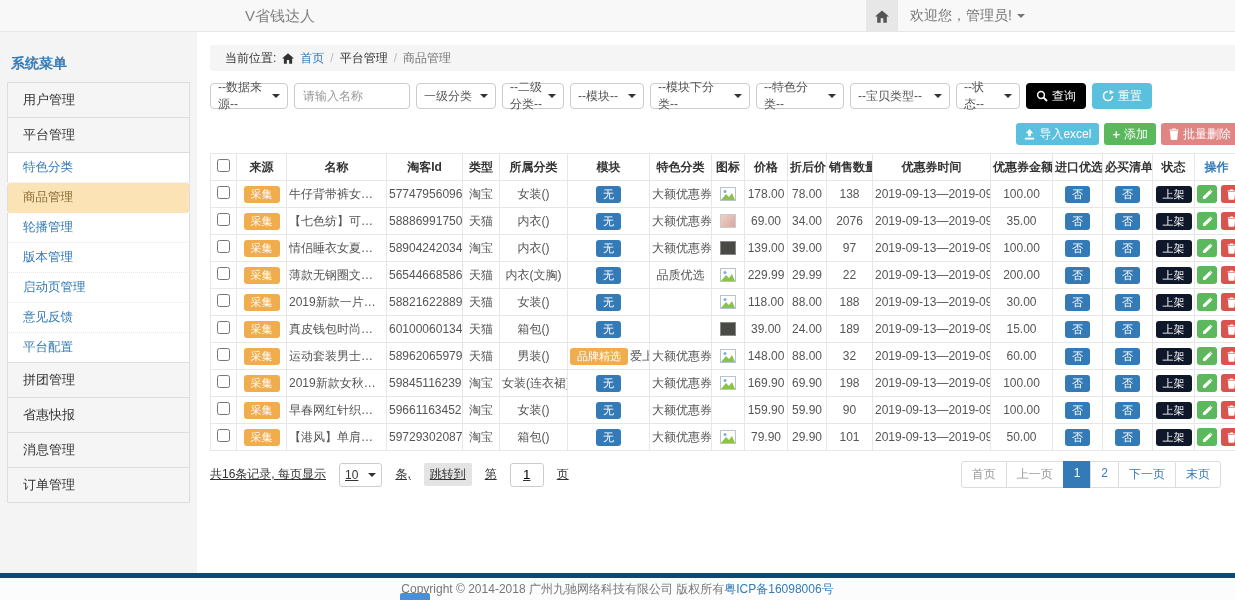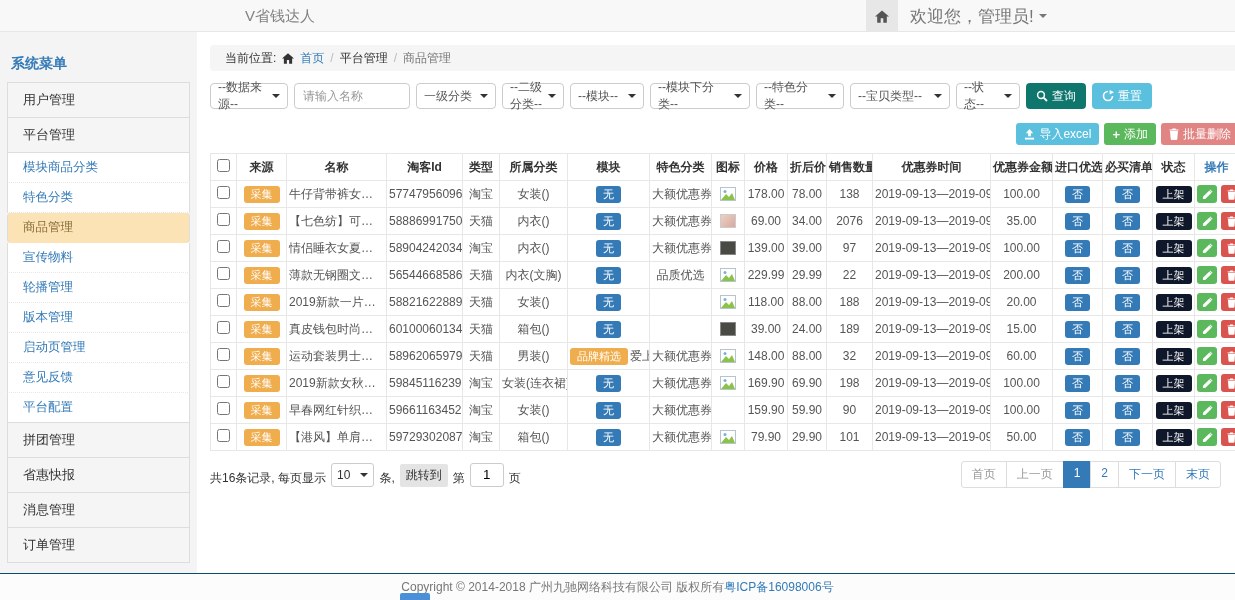--- a/index.html
+++ b/index.html
@@ -4,21 +4,21 @@
 <style>
   * { margin:0; padding:0; box-sizing:border-box; }
   html,body { width:1235px; height:600px; }
   body { font-family:"Liberation Sans",sans-serif; font-size:12px; background:#fff; color:#333; overflow:hidden; position:relative; }
 
   
   .topbar { height:32px; background:#f8f8f8; border-bottom:1px solid #e7e7e7; position:relative; }
   .app-title { position:absolute; left:245px; top:7px; color:#828282; font-size:15px; }
   .topbar-right { position:absolute; left:866px; top:0; height:32px; display:flex; align-items:center; }
   .home-btn { width:32px; height:32px; background:#e7e7e7; display:flex; align-items:center; justify-content:center; cursor:pointer; }
-  .welcome { margin-left:12px; color:#777; font-size:17px; cursor:pointer; display:flex; align-items:center; }
+  .welcome { margin-left:12px; color:#777; font-size:14px; cursor:pointer; display:flex; align-items:center; }
   .caret { display:inline-block; width:0; height:0; border-left:4px solid transparent; border-right:4px solid transparent; border-top:4px solid #777; margin-left:5px; }
 
   
   .page { display:flex; }
   .sidebar { width:197px; padding:23px 7px 0 7px; background:#f4f4f4; height:541px; overflow:hidden; flex:none; }
   .sb-heading { color:#337ab7; font-weight:bold; font-size:14px; padding:0 4px 10px 4px; }
   .sb-group { background:#f5f5f5; border:1px solid #ddd; padding:8px 15px; font-size:13px; color:#333; margin-top:-1px; cursor:pointer; }
   .sb-link { background:#fff; border-left:1px solid #ddd; border-right:1px solid #ddd; border-bottom:1px dotted #e8e8e8; padding:6px 15px; color:#337ab7; font-size:12.5px; cursor:pointer; }
   .sb-active { background:#fbe3b6; color:#8a6d3b; border-bottom:1px solid #fbe3b6; border-radius:4px; }
 
@@ -43,21 +43,21 @@
   [data-name="name-input"]{width:116px}
   [data-name="level1-category-select"]{width:80px}
   [data-name="level2-category-select"]{width:62px}
   [data-name="module-select"]{width:74px}
   [data-name="module-sub-category-select"]{width:100px}
   [data-name="feature-category-select"]{width:88px}
   [data-name="item-type-select"]{width:100px}
   [data-name="status-select"]{width:64px}
 
   .btn { height:26px; border:none; border-radius:4px; color:#fff; padding:0 10px; font-size:12px; display:inline-flex; align-items:center; gap:4px; cursor:pointer; font-family:inherit; }
-  .btn-search { background:#0f766e; }
+  .btn-search { background:#000000; }
   .btn-reset { background:#5bc0de; }
 
   .toolbar { display:flex; justify-content:flex-end; gap:5px; margin-bottom:8px; }
   .btn-sm { height:22px; padding:0 8px; border-radius:3px; }
   .btn-import { background:#5bc0de; }
   .btn-add { background:#5cb85c; }
   .btn-batch-del { background:#e08583; }
   .plus { font-size:13px; font-weight:bold; line-height:1; }
 
   
@@ -73,34 +73,34 @@
   .mod-extra { margin-left:2px; color:#555; }
   .thumb { display:inline-block; width:16px; height:14px; vertical-align:middle; }
   .thumb-photo { background:linear-gradient(135deg,#ecd2c4,#d8a8a0); border:1px solid #ccc; }
   .thumb-dark { background:#4a4a45; border:1px solid #888; }
   .op-btn { width:20px; height:18px; border:none; border-radius:3px; color:#fff; cursor:pointer; display:inline-flex; align-items:center; justify-content:center; padding:0; }
   .op-edit { background:#5cb85c; margin-right:4px; }
   .op-del { background:#d9534f; }
 
   
   .pg-row { display:flex; justify-content:space-between; align-items:center; margin-top:10px; }
-  .pg-summary { color:#333; display:flex; align-items:flex-end; gap:5px; }
+  .pg-summary { color:#333; display:flex; align-items:center; gap:13px;text-decoration:underline; }
   .size-select { border:1px solid #ccc; border-radius:3px; height:24px; padding:0 5px; display:inline-flex; align-items:center; gap:5px; background:#fff; cursor:pointer; }
   .size-select .caret { border-top-color:#333; }
   .chip { background:#e4e4e4; padding:3px 6px; border-radius:2px; }
   .page-input { width:34px; height:24px; border:1px solid #ccc; border-radius:3px; text-align:center; font-family:inherit; }
   .pagination { display:flex; margin-right:18px; }
   .pg-btn { border:1px solid #ddd; padding:4px 10px; margin-left:-1px; color:#337ab7; background:#fff; text-decoration:none; cursor:pointer; }
   .pg-btn:first-child { border-radius:3px 0 0 3px; margin-left:0; }
   .pg-btn:last-child { border-radius:0 3px 3px 0; }
   .pg-disabled { color:#999; }
   .pg-active { background:#337ab7; border-color:#337ab7; color:#fff; }
 
   
-  .footer { position:absolute; left:0; bottom:0; width:100%; height:27px; background:#fcfcfc; border-top:1px solid #0c4a6e; display:flex; align-items:center; justify-content:center; color:#777; }
+  .footer { position:absolute; left:0; bottom:0; width:100%; height:27px; background:#fcfcfc; border-top:5px solid #0c4a6e; display:flex; align-items:center; justify-content:center; color:#777; }
   .footer a { color:#337ab7; text-decoration:none; cursor:pointer; }
   .bottom-bar { position:absolute; left:400px; bottom:0; width:30px; height:7px; background:#4a90d9; border-radius:2px 2px 0 0; }
 </style>
 </head>
 <body>
 
 <div class="topbar" data-name="topbar">
   <div class="app-title" data-name="app-title">V省钱达人</div>
   <div class="topbar-right">
     <div class="home-btn" data-name="home-button">
@@ -114,24 +114,22 @@
     </div>
   </div>
 </div>
 
 <div class="page">
   <aside class="sidebar" data-name="sidebar">
     <div class="sb-heading" data-name="sidebar-heading">系统菜单</div>
     <nav id="sidebar-menu" data-name="sidebar-menu">
         <div class="sb-group" data-name="sidebar-group">用户管理</div>
         <div class="sb-group" data-name="sidebar-group">平台管理</div>
-        <div class="sb-link" data-name="sidebar-item">模块商品分类</div>
         <div class="sb-link" data-name="sidebar-item">特色分类</div>
         <div class="sb-link sb-active" data-name="sidebar-item">商品管理</div>
-        <div class="sb-link" data-name="sidebar-item">宣传物料</div>
         <div class="sb-link" data-name="sidebar-item">轮播管理</div>
         <div class="sb-link" data-name="sidebar-item">版本管理</div>
         <div class="sb-link" data-name="sidebar-item">启动页管理</div>
         <div class="sb-link" data-name="sidebar-item">意见反馈</div>
         <div class="sb-link" data-name="sidebar-item">平台配置</div>
         <div class="sb-group" data-name="sidebar-group">拼团管理</div>
         <div class="sb-group" data-name="sidebar-group">省惠快报</div>
         <div class="sb-group" data-name="sidebar-group">消息管理</div>
         <div class="sb-group" data-name="sidebar-group">订单管理</div>
       </nav>
@@ -408,21 +406,21 @@
             <td data-name="feature-category"></td>
             <td data-name="icon-cell"><span class="thumb thumb-placeholder" data-name="product-icon"><svg data-name="image-placeholder-icon" width="16" height="14" viewBox="0 0 16 14">
                   <rect x="0.5" y="0.5" width="15" height="13" fill="#fff" stroke="#b8c4cc"></rect>
                   <circle cx="5" cy="4.5" r="1.5" fill="#7bafd4"></circle>
                   <path d="M1 13 L6 7 L9 10 L12 6 L15 13 Z" fill="#8bc34a"></path>
                 </svg></span></td>
             <td data-name="price">118.00</td>
             <td data-name="discount-price">88.00</td>
             <td data-name="sales-count">188</td>
             <td data-name="coupon-time">2019-09-13—2019-09-19</td>
-            <td data-name="coupon-amount">20.00</td>
+            <td data-name="coupon-amount">30.00</td>
             <td data-name="import-select-badge-cell"><span class="badge b-blue" data-name="import-select-badge">否</span></td>
             <td data-name="must-buy-badge-cell"><span class="badge b-blue" data-name="must-buy-badge">否</span></td>
             <td data-name="status-badge-cell"><span class="badge b-green" data-name="status-badge">上架</span></td>
             <td data-name="actions-cell"><button class="op-btn op-edit" data-name="edit-button">
                 <svg data-name="edit-icon" width="11" height="11" viewBox="0 0 12 12">
                   <path d="M1 11 L1 8.5 L8 1.5 L10.5 4 L3.5 11 Z" fill="#fff"></path>
                   <path d="M9 0.5 L11.5 3 L10.8 3.7 L8.3 1.2 Z" fill="#fff"></path>
                 </svg>
               </button><button class="op-btn op-del" data-name="delete-button">
                 <svg data-name="trash-icon" width="9" height="11" viewBox="0 0 10 12">

